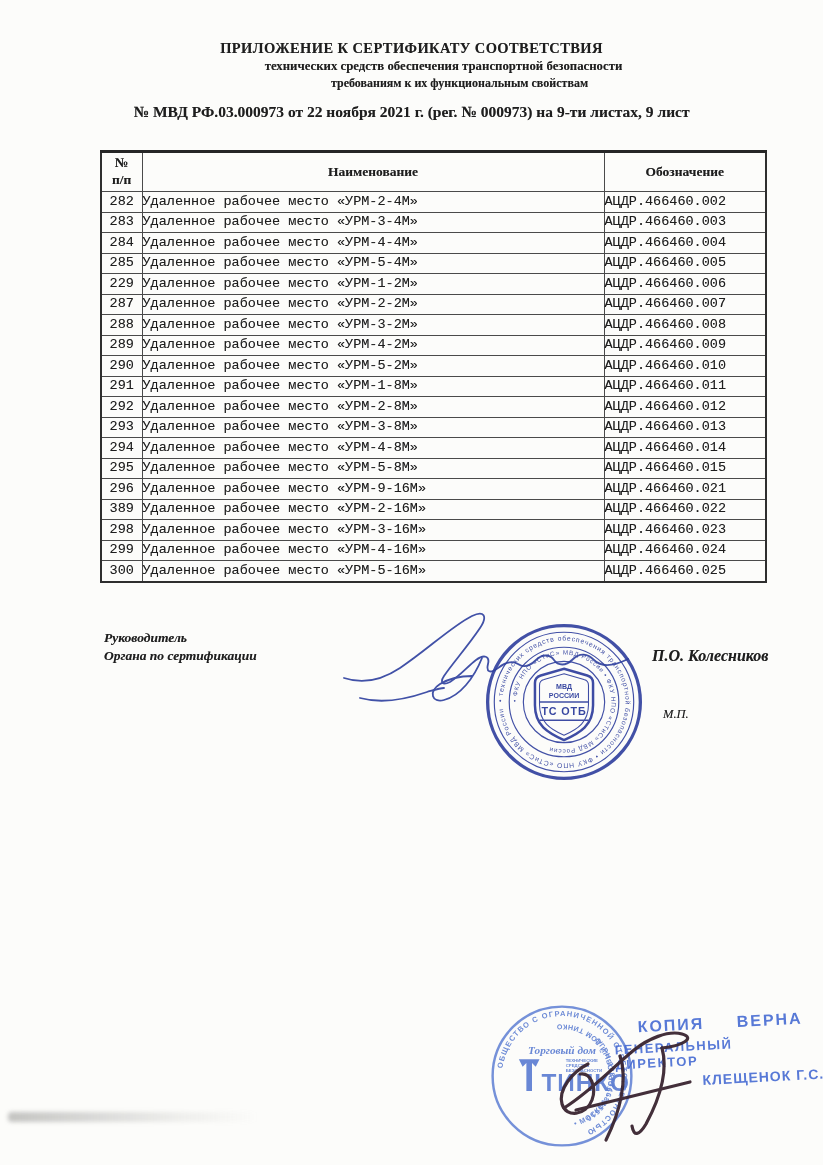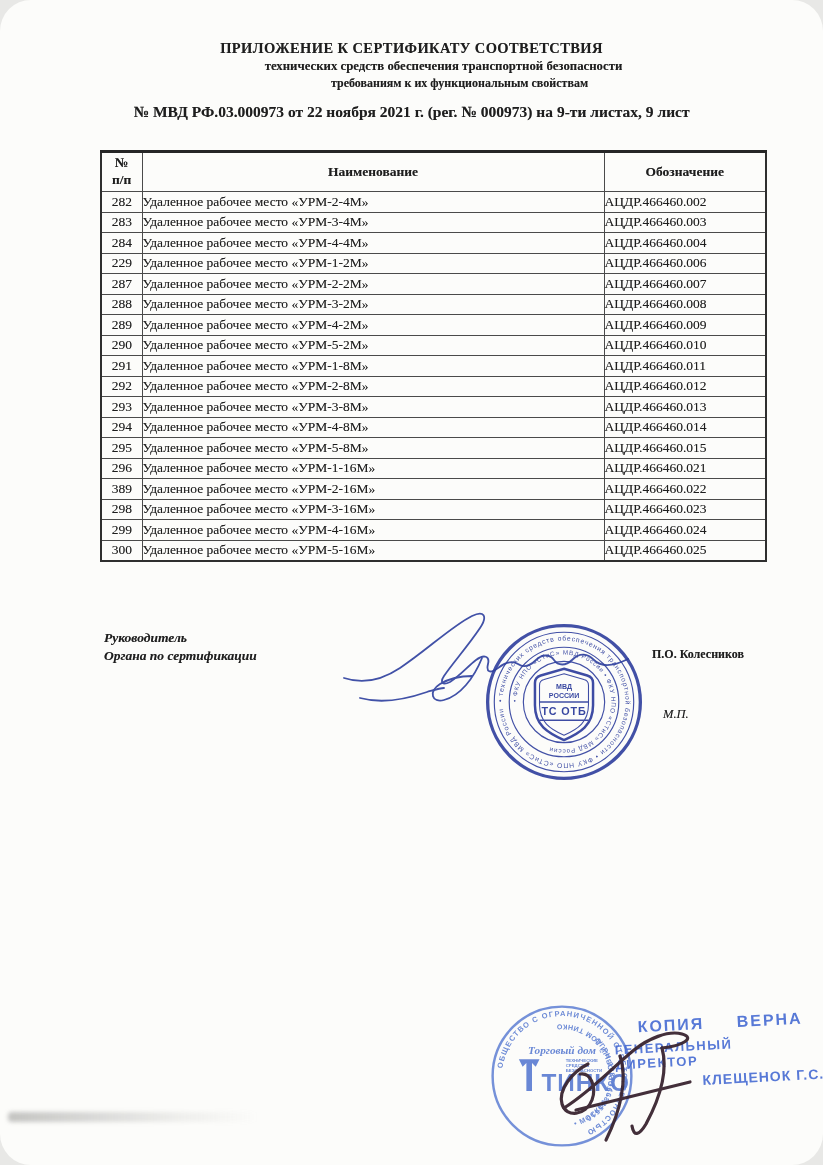--- a/index.html
+++ b/index.html
@@ -4,21 +4,20 @@
 <style>
   html,body{margin:0;padding:0;background:#e8e8e6;}
   .page{
     position:relative;
     width:823px;height:1165px;
     margin:0 auto;
     background:#fcfcfa;
     overflow:hidden;
     font-family:"Liberation Serif", serif;
     color:#1e1e1e;
-    border-radius:31px;
   }
   .doc-text{text-shadow:0 0 .5px rgba(30,30,30,.45);}
   .centered{position:absolute;left:0;width:823px;text-align:center;}
   .title1{top:40px;font-size:14.5px;font-weight:bold;letter-spacing:.4px;}
   .title2{top:59px;font-size:12.8px;font-weight:bold;padding-left:32px;}
   .title3{top:76px;font-size:12px;font-weight:bold;padding-left:48px;}
   .numline{top:103px;font-size:15.5px;font-weight:bold;}
 
   table.items{
     position:absolute;left:100px;top:150px;
@@ -29,36 +28,37 @@
     border:1px solid #4a4a4a;
   }
   table.items{border:2px solid #2e2e2e;border-top:3px solid #262626;}
   table.items th{
     font-weight:bold;height:38px;padding:0;vertical-align:middle;
     text-shadow:0 0 .5px rgba(30,30,30,.45);
   }
   table.items td{
     height:19.5px;padding:0;vertical-align:middle;line-height:1.05;
     text-shadow:0 0 .4px rgba(30,30,30,.4);
+    font-family:Liberation Mono, monospace;
   }
   col.c-num{width:41px;}
   col.c-name{width:462px;}
   col.c-code{width:162px;}
   td.num{text-align:center;}
   td.name{padding-left:9px;}
   td.code{padding-left:22px;}
   th .two-line{display:block;line-height:1.25;}
 
   .sig-role{
     position:absolute;left:104px;top:629px;
     font-weight:bold;font-style:italic;font-size:13.5px;line-height:1.35;
   }
   .signer-name{
     position:absolute;left:652px;top:647px;
-    font-weight:bold;font-size:12px;
+    font-weight:bold;font-style:italic;font-size:16px;
   }
   .seal-mark{
     position:absolute;left:663px;top:707px;
     font-style:italic;font-size:12.5px;
   }
   .svg-abs{position:absolute;}
   .shadow-smudge{
     position:absolute;left:8px;top:1112px;width:250px;height:10px;
     background:linear-gradient(to right, rgba(90,90,88,.35), rgba(150,150,148,.12) 70%, rgba(150,150,148,0));
     filter:blur(2px);border-radius:4px;
@@ -111,20 +111,25 @@
           <td class="num">283</td>
           <td class="name">Удаленное рабочее место «УРМ-3-4М»</td>
           <td class="code">АЦДР.466460.003</td>
         </tr>
         <tr>
           <td class="num">284</td>
           <td class="name">Удаленное рабочее место «УРМ-4-4М»</td>
           <td class="code">АЦДР.466460.004</td>
         </tr>
         <tr>
+          <td class="num">285</td>
+          <td class="name">Удаленное рабочее место «УРМ-5-4М»</td>
+          <td class="code">АЦДР.466460.005</td>
+        </tr>
+        <tr>
           <td class="num">229</td>
           <td class="name">Удаленное рабочее место «УРМ-1-2М»</td>
           <td class="code">АЦДР.466460.006</td>
         </tr>
         <tr>
           <td class="num">287</td>
           <td class="name">Удаленное рабочее место «УРМ-2-2М»</td>
           <td class="code">АЦДР.466460.007</td>
         </tr>
         <tr>
@@ -162,21 +167,21 @@
           <td class="name">Удаленное рабочее место «УРМ-4-8М»</td>
           <td class="code">АЦДР.466460.014</td>
         </tr>
         <tr>
           <td class="num">295</td>
           <td class="name">Удаленное рабочее место «УРМ-5-8М»</td>
           <td class="code">АЦДР.466460.015</td>
         </tr>
         <tr>
           <td class="num">296</td>
-          <td class="name">Удаленное рабочее место «УРМ-1-16М»</td>
+          <td class="name">Удаленное рабочее место «УРМ-9-16М»</td>
           <td class="code">АЦДР.466460.021</td>
         </tr>
         <tr>
           <td class="num">389</td>
           <td class="name">Удаленное рабочее место «УРМ-2-16М»</td>
           <td class="code">АЦДР.466460.022</td>
         </tr>
         <tr>
           <td class="num">298</td>
           <td class="name">Удаленное рабочее место «УРМ-3-16М»</td>

